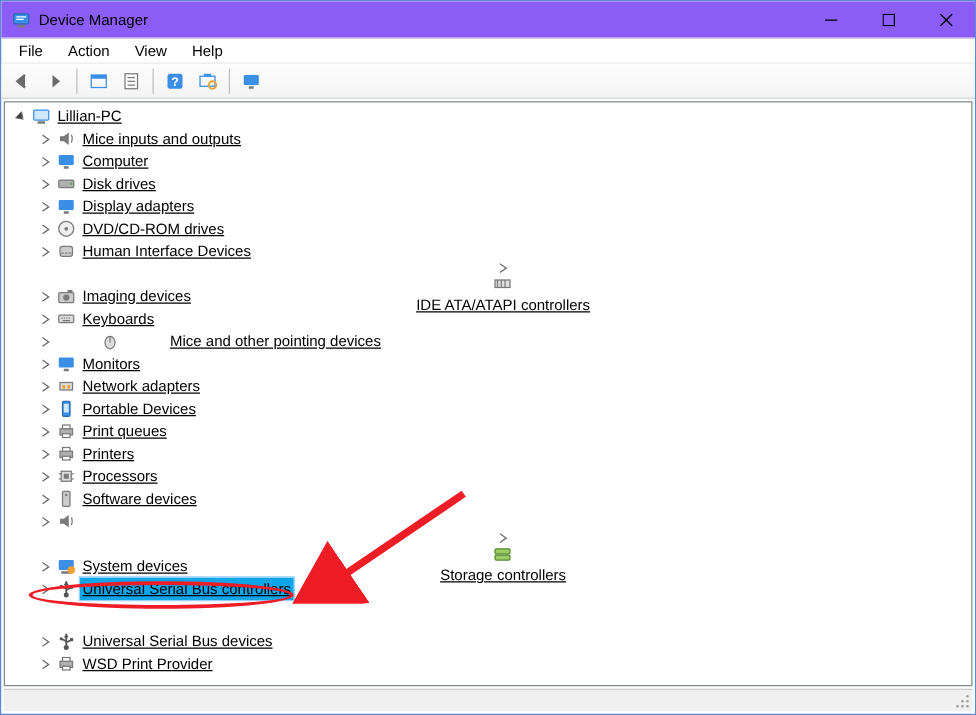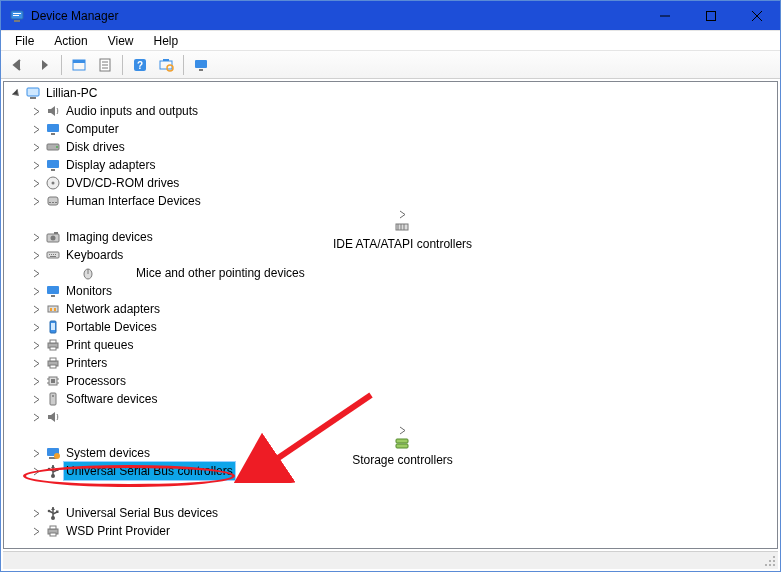--- a/index.html
+++ b/index.html
@@ -10,21 +10,21 @@
     background: #fff;
     width: 781px;
     height: 572px;
     overflow: hidden;
     border: 1px solid #5a8bd6;
     position: relative;
   }
   
   .titlebar {
     height: 30px;
-    background: #1d4ed8;
+    background: #8b5cf6;
     display: flex;
     align-items: center;
     padding-left: 8px;
     border-bottom: 1px solid #e5e5e5;
   }
   .titlebar .title-icon { width:16px; height:16px; margin-right:6px; display:inline-flex; align-items:center; justify-content:center;}
   .titlebar .title-text { flex: 0 0 auto; color:#000;}
   .titlebar .spacer { flex:1; }
   .winbtn { width:46px; height:30px; display:inline-flex; align-items:center; justify-content:center; }
   .winbtn svg { width:10px; height:10px; }
@@ -69,21 +69,21 @@
     display:flex; align-items:center;
     height:18px; line-height:18px;
     white-space: nowrap;
   }
   .exp {
     width:16px; height:16px; display:inline-flex; align-items:center; justify-content:center;
     color:#6b6b6b; font-size:11px; cursor:default;
   }
   .exp.open svg { transform: rotate(45deg); }
   .nicon { width:16px; height:16px; margin: 0 3px 0 1px; display:inline-flex; align-items:center; justify-content:center;}
-  .nlabel { padding: 0 2px; }
+  .nlabel { padding: 0 2px; text-decoration: underline; }
   .nlabel.sel { background:#0ea5e9; outline:1px solid #99d1ff; }
   
   .anno-ellipse {
     position:absolute;
     border:3px solid #ee1c25;
     border-radius:50%;
     pointer-events:none;
   }
   .anno-arrow { position:absolute; pointer-events:none;}
   
@@ -203,21 +203,21 @@
           <svg width="9" height="9" viewBox="0 0 9 9">
             <path d="M2 1 L7 4.5 L2 8" fill="none" stroke="#6b6b6b" stroke-width="1"></path>
           </svg>
         </span>
         <span class="nicon">
           <svg viewBox="0 0 16 16">
             <path d="M3 6h3l4-3v10l-4-3H3z" fill="#7a7a7a"></path>
             <path d="M12 5c1 1 1 5 0 6" stroke="#7a7a7a" fill="none"></path>
           </svg>
         </span>
-        <span class="nlabel">Audio inputs and outputs</span>
+        <span class="nlabel">Mice inputs and outputs</span>
       </div>
       <div class="row" style="padding-left: 24px;">
         <span class="exp">
           <svg width="9" height="9" viewBox="0 0 9 9">
             <path d="M2 1 L7 4.5 L2 8" fill="none" stroke="#6b6b6b" stroke-width="1"></path>
           </svg>
         </span>
         <span class="nicon">
           <svg viewBox="0 0 16 16">
             <rect x="2" y="3" width="12" height="8" rx="1" fill="#3a8ee6"></rect>

